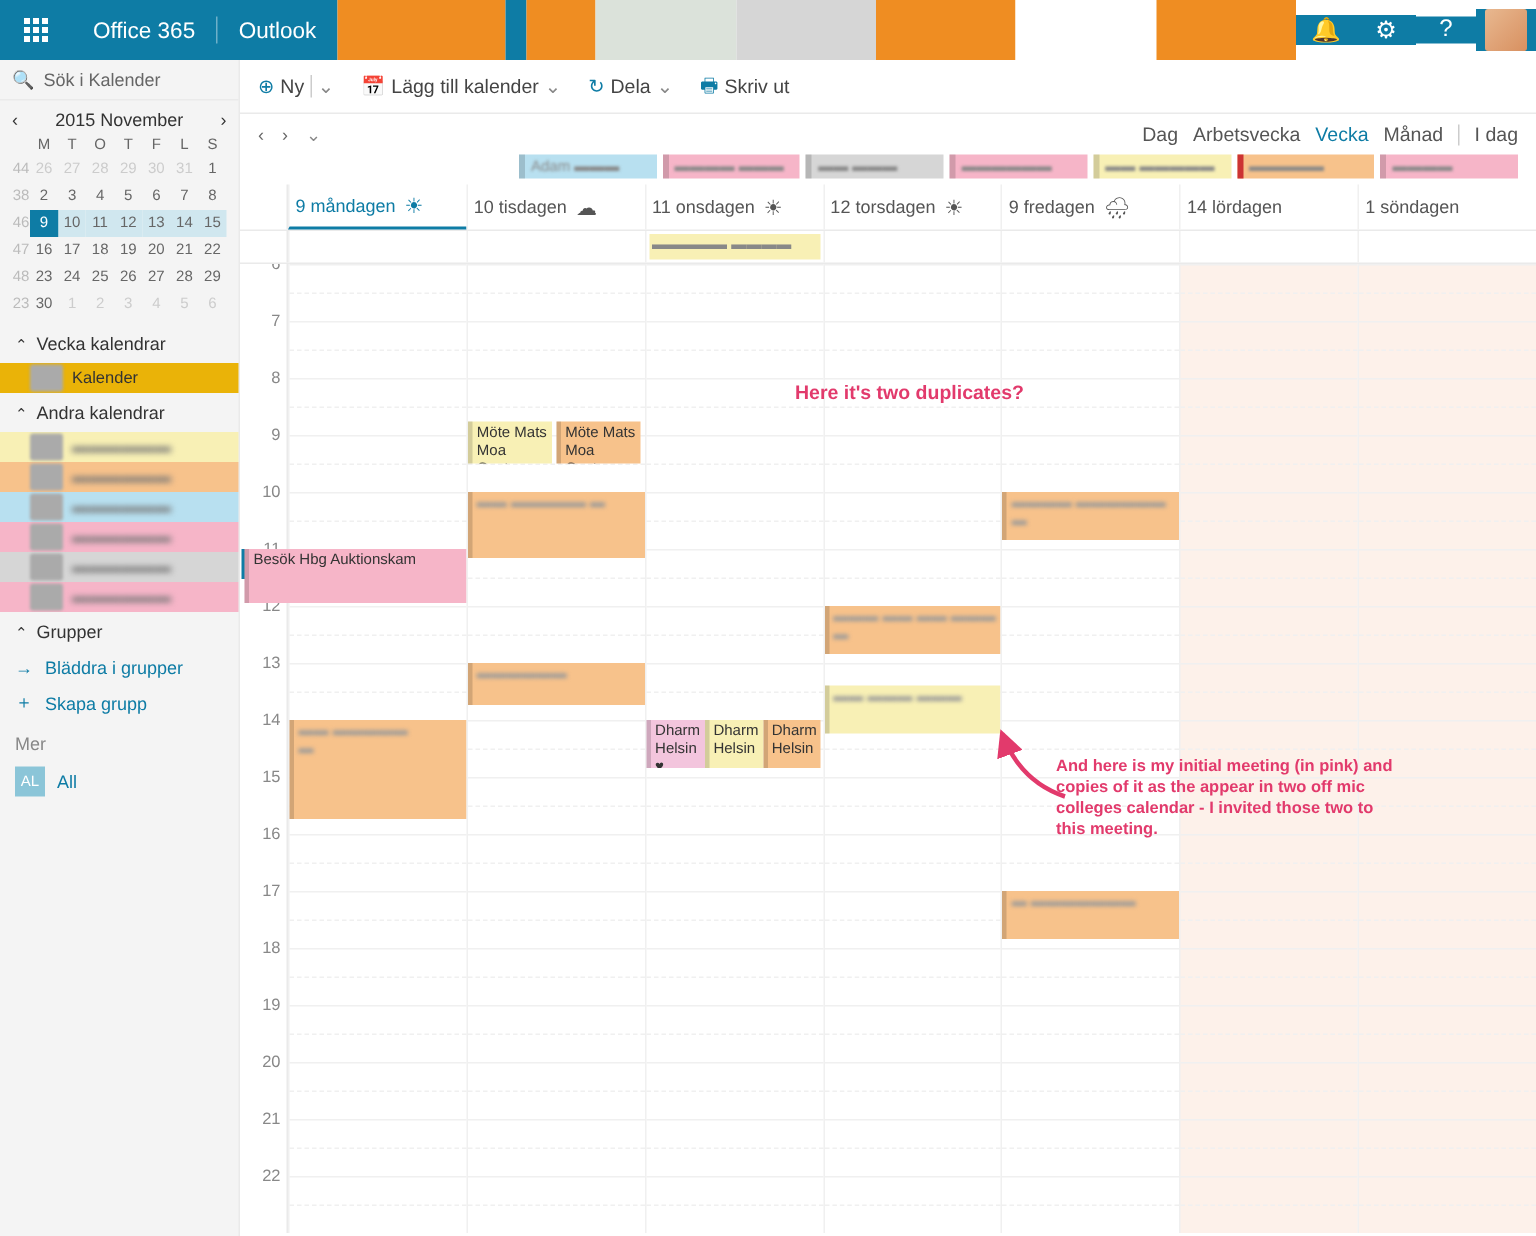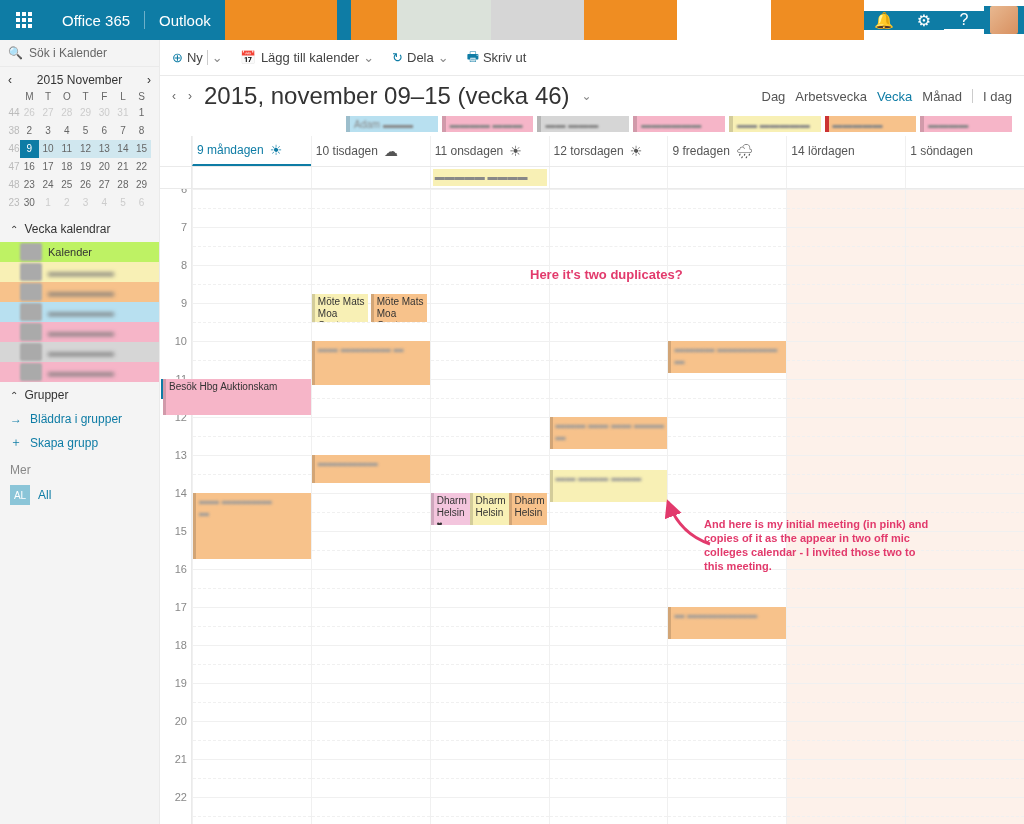--- a/index.html
+++ b/index.html
@@ -195,23 +195,27 @@
             <span class="d out">4</span>
             <span class="d out">5</span>
             <span class="d out">6</span>
           </div>
         </div>
   </div>
   <div class="accordion">
         <span class="chev"></span>
         <span>Vecka kalendrar</span>
       </div>
-  <div class="cal-item" style="background:#bef264">
+  <div class="cal-item" style="background:#eab308">
         <div class="cal-av"></div>
         <span>Kalender</span>
+      </div>
+  <div class="accordion">
+        <span class="chev"></span>
+        <span>Andra kalendrar</span>
       </div>
   <div id="other-cals">
         <div class="cal-item" style="background:#f8f0b5">
           <div class="cal-av"></div>
           <span class="blur" style="filter:blur(2px);color:#777">▬▬▬▬▬▬</span>
         </div>
         <div class="cal-item" style="background:#f7c28b">
           <div class="cal-av"></div>
           <span class="blur" style="filter:blur(2px);color:#777">▬▬▬▬▬▬</span>
         </div>
@@ -272,21 +276,20 @@
         </div>
    <div class="tool">
           <span class="ico">🖶</span>
           <span>Skriv ut</span>
         </div>
   </div>
   <div class="titlebar">
    <div class="left">
     <span style="color:#666">‹</span>
     <span style="color:#666">›</span>
-    <h1>2015, november 09–15 (vecka 46)</h1>
     <span style="color:#888">⌄</span>
    </div>
    <div class="views">
     <span>Dag</span>
     <span>Arbetsvecka</span>
     <span class="act">Vecka</span>
     <span>Månad</span>
     <span class="sep"></span>
     <span>I dag</span>
    </div>

